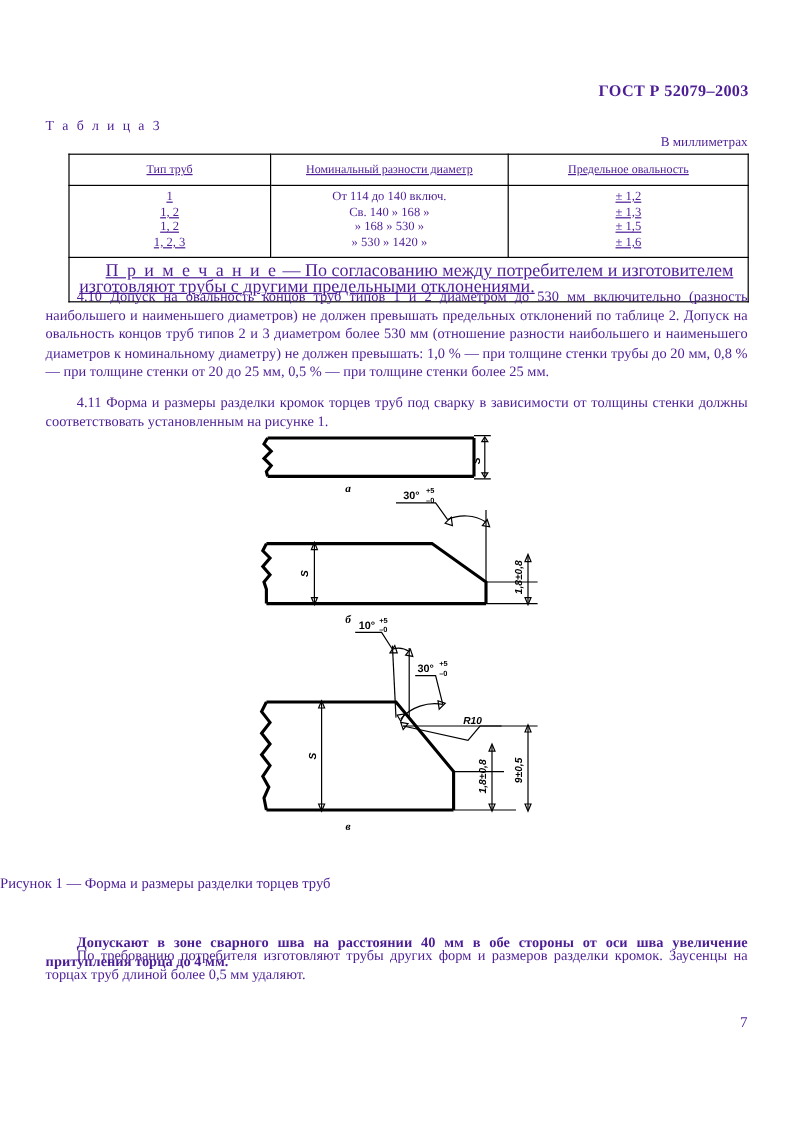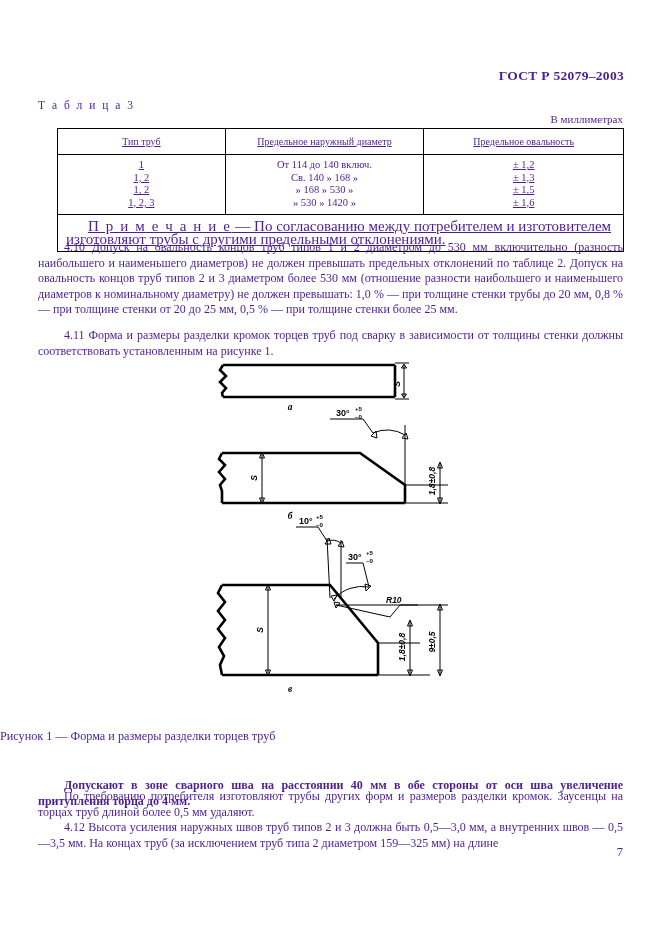--- a/index.html
+++ b/index.html
@@ -166,21 +166,21 @@
 
   <div class="header">ГОСТ Р 52079–2003</div>
 
   <div class="table-caption">Т а б л и ц а 3</div>
   <div class="units-note">В миллиметрах</div>
 
   <table class="tbl">
     <tbody>
       <tr class="hdr">
         <td class="col-a">Тип труб</td>
-        <td class="col-b">Предельное наружный диаметр</td>
+        <td class="col-b">Номинальный разности диаметр</td>
         <td class="col-c">Предельное овальность</td>
       </tr>
       <tr>
         <td class="body-cell">
           <div>1</div>
           <div>1, 2</div>
           <div>1, 2</div>
           <div>1, 2, 3</div>
         </td>
         <td class="body-cell">
@@ -314,17 +314,16 @@
     </svg>
   </div>
 
 
   <div class="fig-title">Рисунок 1 — Форма и размеры разделки торцев труб</div>
 
   <div class="para" id="p-weld"><span class="ind"></span><span>Допускают в зоне сварного шва на расстоянии 40 мм в обе стороны от оси шва увеличение притупления торца до 4 мм.</span></div>
 
   <div class="para" id="p-req"><span class="ind"></span><span>По требованию потребителя изготовляют трубы других форм и размеров разделки кромок. Заусенцы на торцах труб длиной более 0,5 мм удаляют.</span></div>
 
-  <div class="para" id="p412"><span class="ind"></span><span>4.12  Высота усиления наружных швов труб типов 2 и 3 должна быть 0,5—3,0 мм, а внутренних швов — 0,5—3,5 мм. На концах труб (за исключением труб типа 2 диаметром 159—325 мм) на длине</span></div>
 
   <div class="page-number">7</div>
 
 </div>
 
 </body></html>

